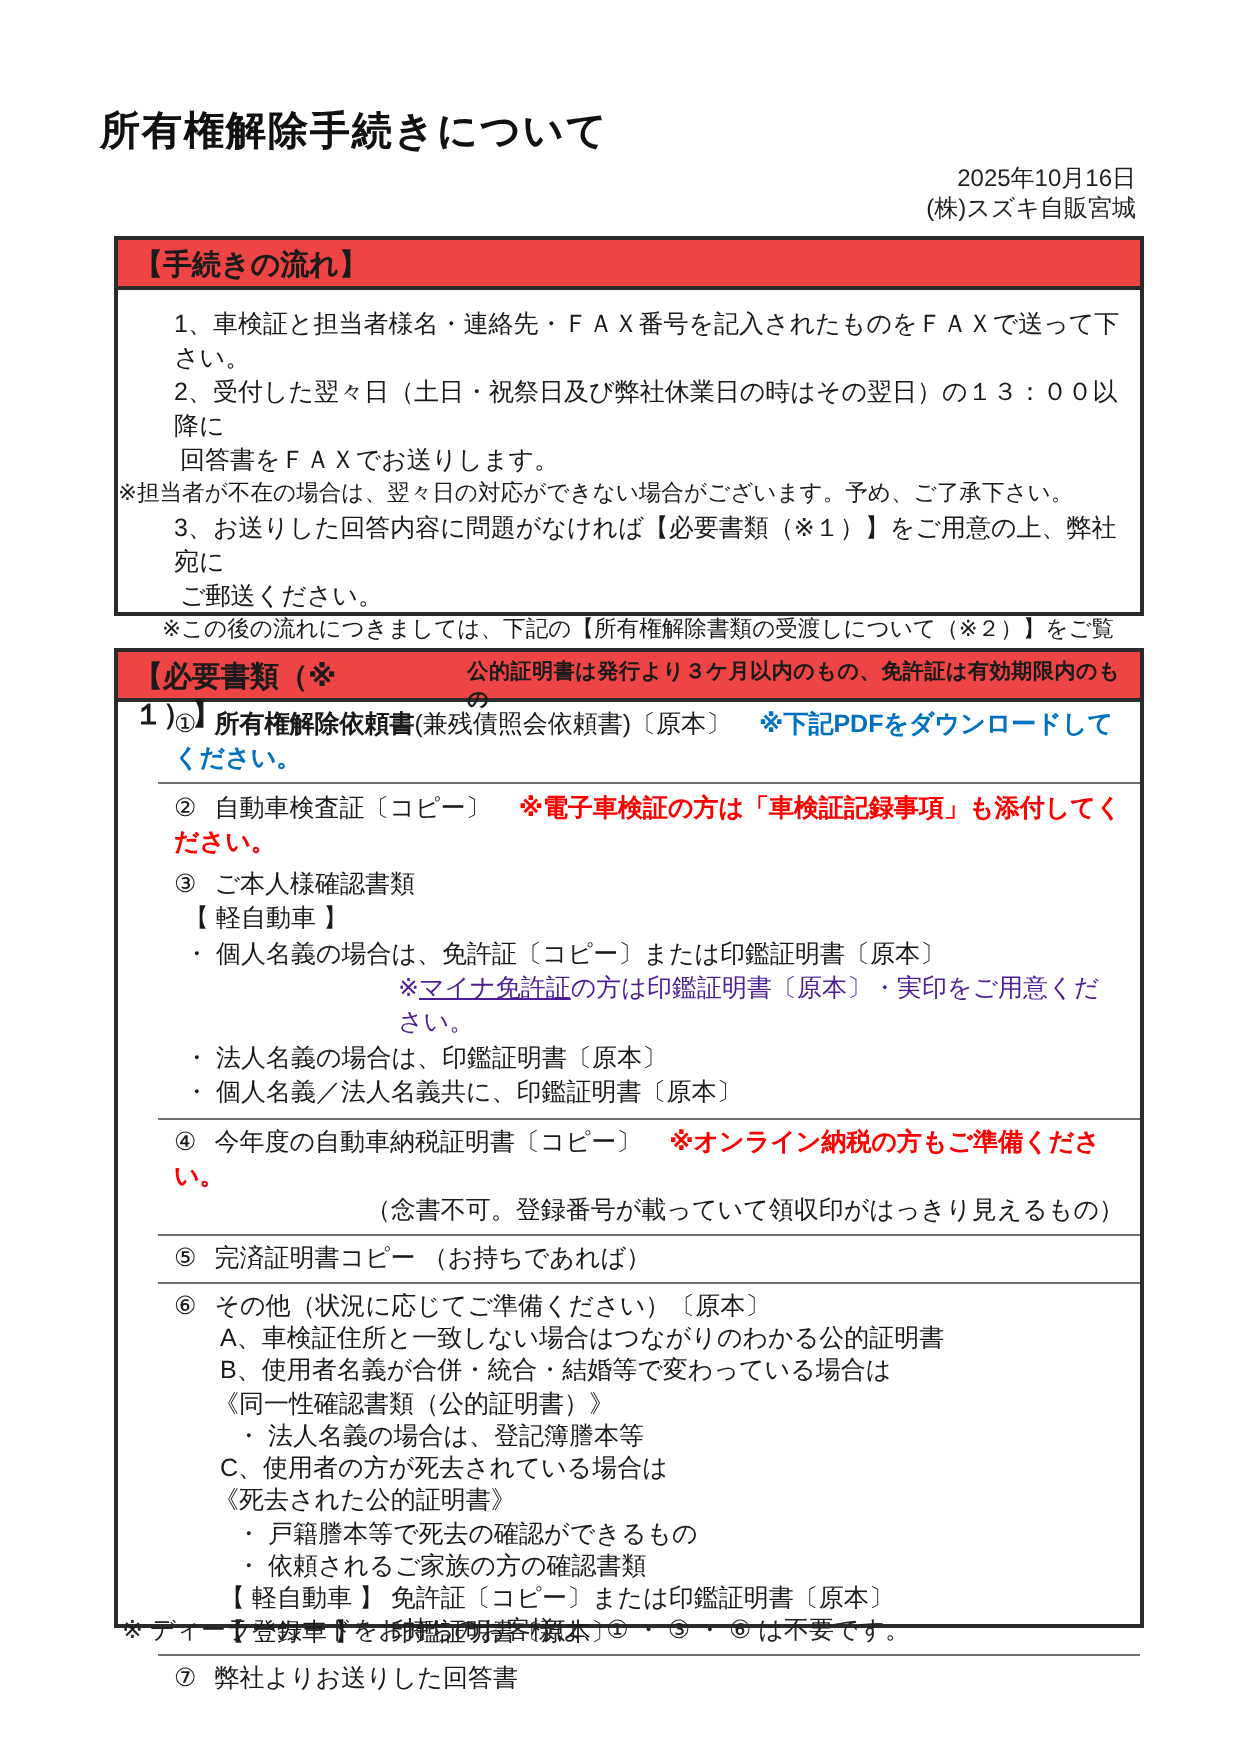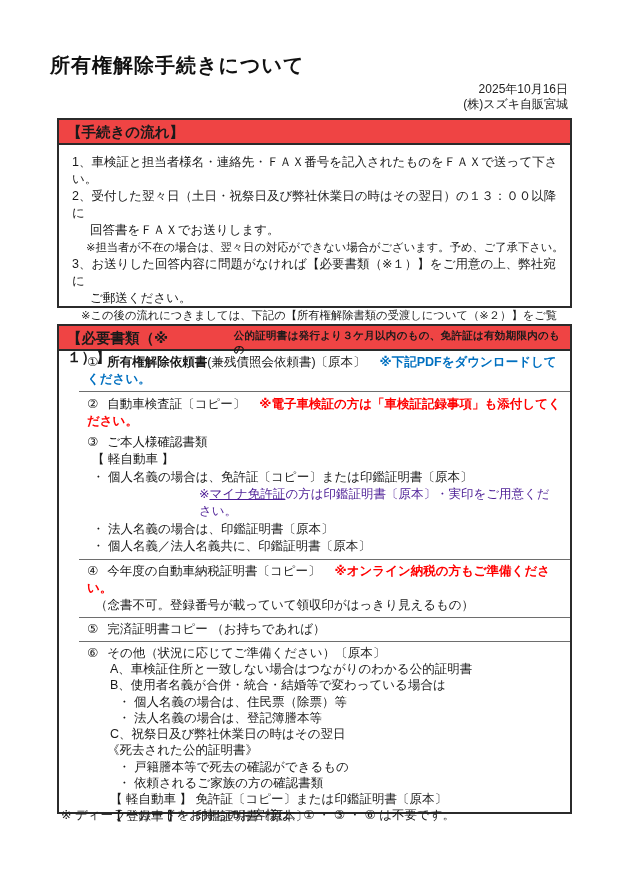--- a/index.html
+++ b/index.html
@@ -30,35 +30,35 @@
     border-bottom:2px solid #2b2b2b;
     font-weight:bold; font-size:14.5px;
     padding:3px 8px; height:25px;
     display:flex; align-items:flex-start;
   }
   .box-hdr .hdr-note {
     font-size:10.5px; font-weight:bold; margin-left:26px; letter-spacing:0.3px;
   }
   .box1 { top:118px; height:190px; }
   .box1-body { padding:9px 6px 0 0; font-size:12.5px; line-height:17px; }
-  .b1-step  { padding-left:13px; }
+  .b1-step  { padding-left:28px; }
   .b1-cont  { padding-left:31px; }
-  .b1-note  { padding-left:27px; font-size:11.3px; }
+  .b1-note  { font-size:11.3px; }
   .b1-note2 { padding-left:22px; font-size:11.3px; }
   .b1-last  { padding-left:46px; margin-top:13px; }
 
   .box2 { top:324px; height:490px; }
   .row { font-size:12.5px; padding:3px 8px; border-top:1px solid #6e6e6e; line-height:17px;margin-left:20px; }
   .row.first { border-top:none; }
   .num { display:inline-block; margin-right:9px; }
   .r23 { line-height:17.4px; padding-top:4px; padding-bottom:3px; }
   .r23 .gap { margin-top:3px; }
   .ind-bullet { padding-left:5px; }
   .ind-red    { padding-left:112px; }
-  .r4-sub { padding-left:8px; }
+  .r4-sub { padding-left:8px;text-align:right; }
   .r6 { line-height:16.3px; }
   .ind-a    { padding-left:23px; }
   .ind-head { padding-left:20px; }
   .ind-item { padding-left:31px; }
 
   .bold { font-weight:bold; }
   .red  { color:#4c1d95; }
   .blue { color:#0070c0; font-weight:bold; }
   .redbold { color:#ff0000; font-weight:bold; }
   .u { text-decoration:underline; }
@@ -131,27 +131,30 @@
     <div class="row">
       <span class="num">⑤</span><span>完済証明書コピー （お持ちであれば）</span>
     </div>
 
     <div class="row r6">
       <div>
         <span class="num">⑥</span><span>その他（状況に応じてご準備ください）〔原本〕</span>
       </div>
       <div class="ind-a">A、車検証住所と一致しない場合はつながりのわかる公的証明書</div>
       <div class="ind-a">B、使用者名義が合併・統合・結婚等で変わっている場合は</div>
-      <div class="ind-item">・ 個人名義の場合は、住民票（除票）等</div>
+      <div class="ind-head">《同一性確認書類（公的証明書）》</div>
       <div class="ind-item">・ 法人名義の場合は、登記簿謄本等</div>
-      <div class="ind-a">C、祝祭日及び弊社休業日の時はその翌日</div>
+      <div class="ind-a">C、使用者の方が死去されている場合は</div>
       <div class="ind-head">《死去された公的証明書》</div>
       <div class="ind-item">・ 戸籍謄本等で死去の確認ができるもの</div>
       <div class="ind-item">・ 依頼されるご家族の方の確認書類</div>
       <div class="ind-a">【 軽自動車 】 免許証〔コピー〕または印鑑証明書〔原本〕</div>
       <div class="ind-a">【 登録車 】　 印鑑証明書〔原本〕</div>
     </div>
 
+    <div class="row">
+      <span class="num">⑦</span><span>弊社よりお送りした回答書</span>
+    </div>
   </div>
 
   <div class="footer-note">※ ディーラーカードをお持ちのお客様は、① ・ ③ ・ ⑥ は不要です。</div>
 
 </div>
 
 </body></html>

